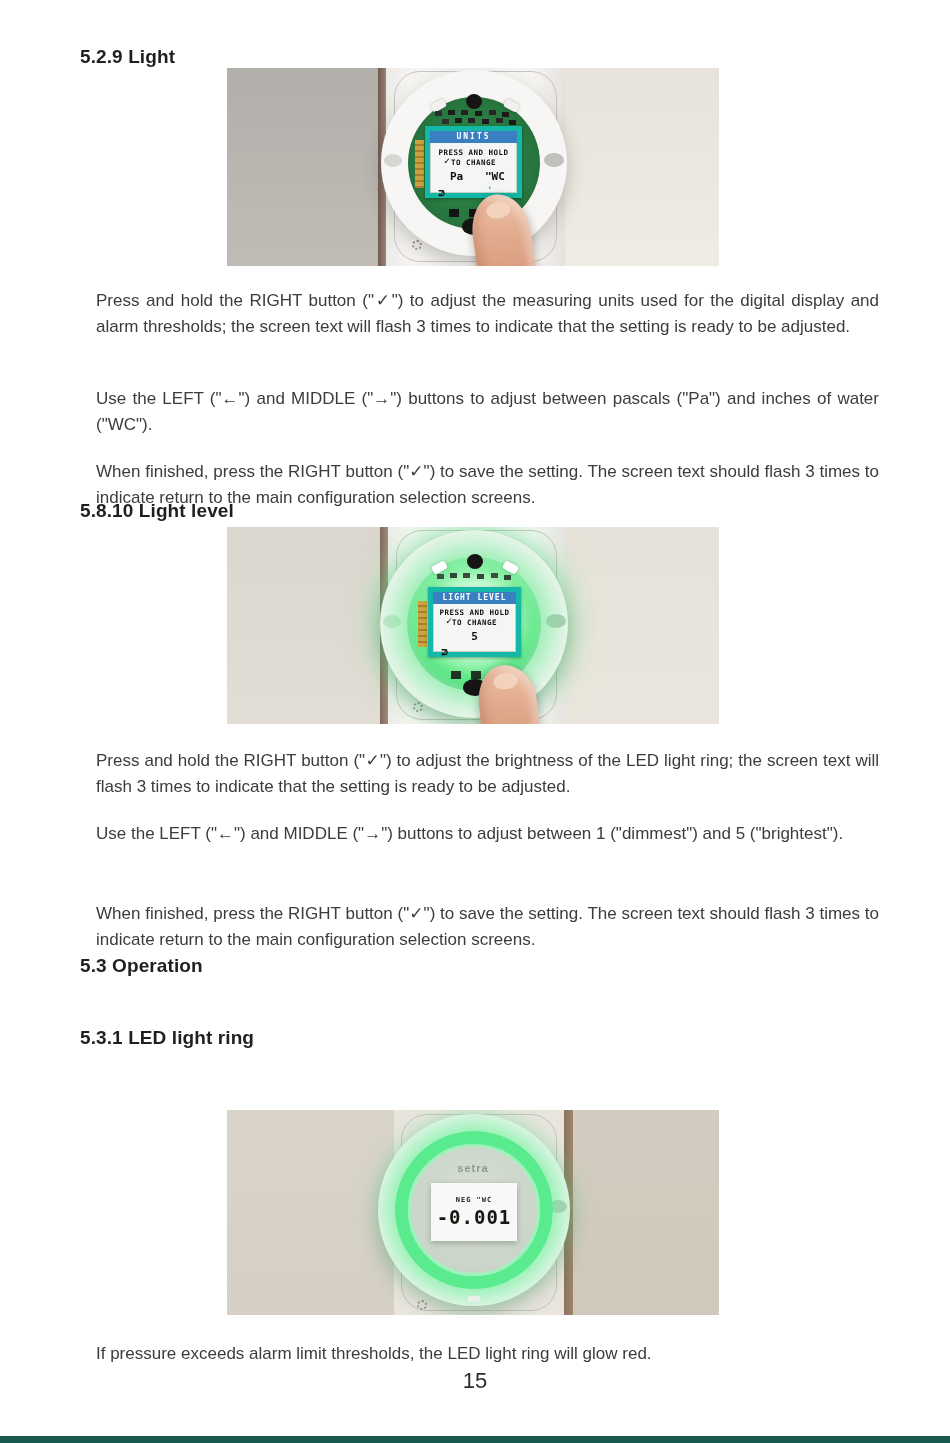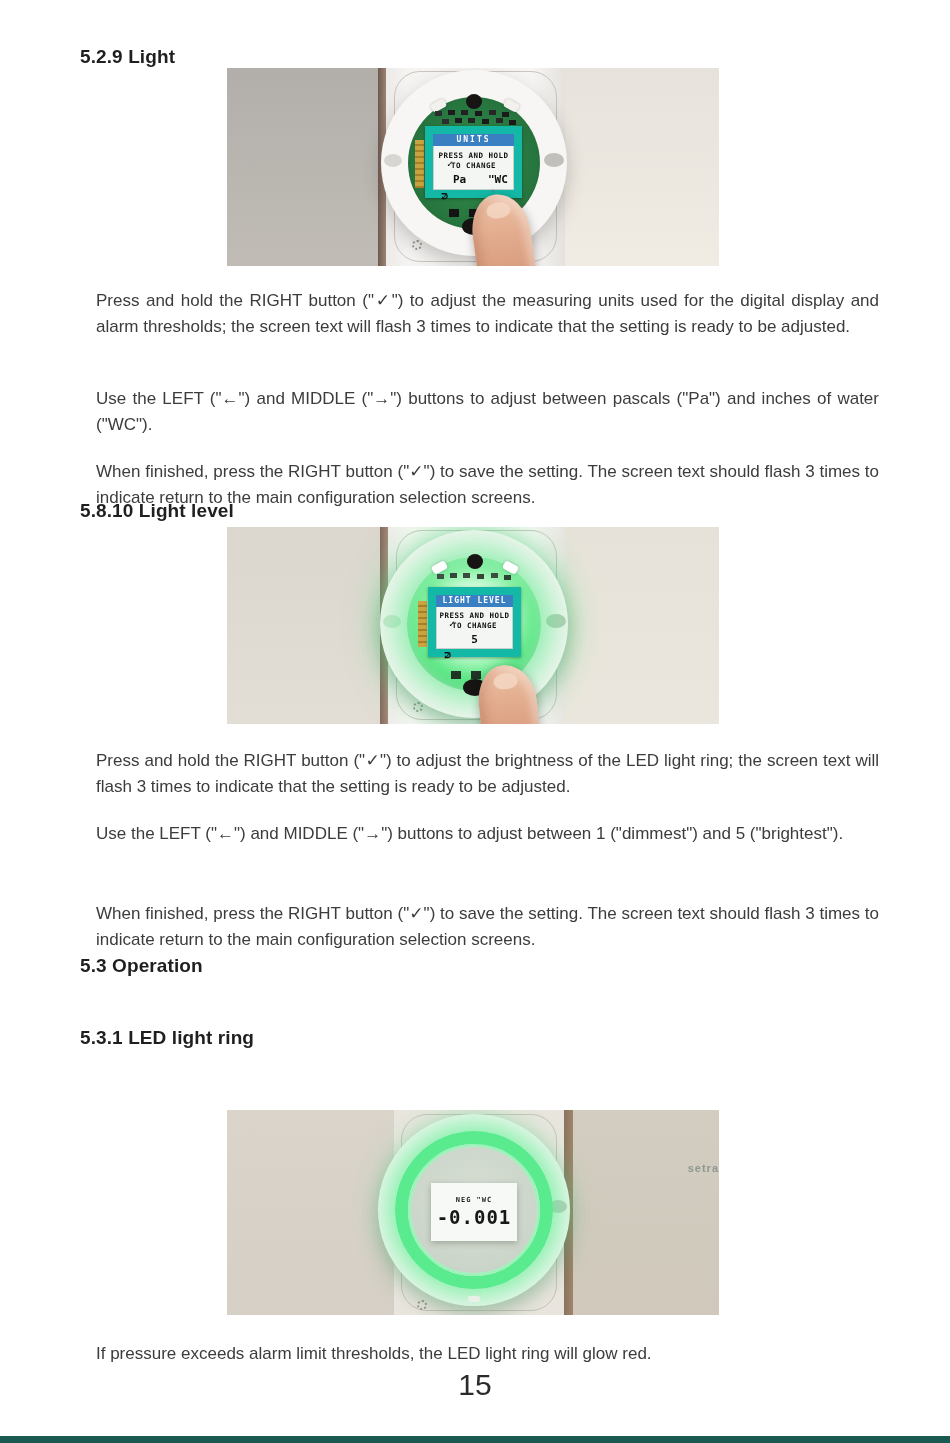--- a/index.html
+++ b/index.html
@@ -1,21 +1,21 @@
 <!DOCTYPE html>
 <html><head>
 <meta charset="utf-8">
 <style>
   html,body{margin:0;padding:0;background:#ffffff;}
   .page{position:relative;width:950px;height:1443px;margin:0 auto;background:#ffffff;overflow:hidden;
         font-family:"Liberation Sans",sans-serif;}
   .h{position:absolute;left:80px;margin:0;font-size:19px;font-weight:bold;color:#1f1f1f;letter-spacing:.1px;}
   .body-p{position:absolute;left:80px;width:783px;margin:16px;font-size:17px;line-height:26px;color:#3c3c3c;
           text-align:justify;}
-  .pagenum{position:absolute;left:0;width:950px;text-align:center;font-size:30px;color:#2b2b2b;}
+  .pagenum{position:absolute;left:0;width:950px;text-align:center;font-size:22px;color:#2b2b2b;}
   .footer-bar{position:absolute;left:0;top:1436px;width:950px;height:7px;background:#19594f;}
 
   
   .photo{position:absolute;left:227px;width:492px;overflow:hidden;background:#e9e5de;}
   .photo *{position:absolute;box-sizing:border-box;}
   .wall,.trim,.plate{top:0;height:100%;}
   
   .ph1 .wall-l{left:0;width:151px;background:linear-gradient(180deg,#b2aeaa,#c0bcb5);}
   .ph1 .trim-l{left:151px;width:8px;background:linear-gradient(90deg,#6f594f,#9b8273);}
   .ph1 .plate{left:159px;width:179px;background:linear-gradient(90deg,#eceae7 0,#f5f4f2 12%,#f6f5f3 82%,#e5e2de 100%);}
@@ -31,21 +31,21 @@
   .ph3 .trim-r{left:337px;width:9px;background:linear-gradient(90deg,#8a7260,#a08569);}
   .ph3 .wall-r{left:346px;width:146px;background:linear-gradient(180deg,#d3cdc1,#cfc8bb);}
 
   .mold{border:1px solid rgba(190,186,178,.8);border-radius:26px;}
   .dotmark{width:10px;height:10px;border:2px dotted #9a968f;border-radius:50%;}
 
   
   .bezel{border-radius:50%;background:#f7f6f4;box-shadow:0 8px 18px rgba(70,66,60,.28);}
   .side-oval{border-radius:50%;}
   .screw{background:#171513;border-radius:50%;}
-  .lcd{background:#f3f6f3;border:8px solid #14b8a6;box-shadow:inset 0 0 0 1px #c9cfc9, 0 1px 3px rgba(0,0,0,.35);}
+  .lcd{background:#f3f6f3;border:5px solid #14b8a6;box-shadow:inset 0 0 0 1px #c9cfc9, 0 1px 3px rgba(0,0,0,.35);}
   .lcd-hdr{left:0;top:0;right:0;height:12px;background:#3a7fc1;color:#ffffff;
            font:bold 8px/12px "DejaVu Sans Mono",monospace;text-align:center;letter-spacing:2px;position:absolute;}
   .scr-line{left:0;right:0;text-align:center;color:#101010;font:bold 7.5px/9px "DejaVu Sans Mono",monospace;letter-spacing:.5px;}
   .scr-check{color:#101010;font:bold 10px/10px "DejaVu Sans Mono",monospace;}
   .scr-big{color:#101010;font:bold 11px/11px "DejaVu Sans Mono",monospace;}
   .scr-bottom{left:8px;right:8px;display:flex;justify-content:space-between;color:#101010;
               font:bold 12px/12px "DejaVu Sans Mono",monospace;}
   .pcb{border-radius:50%;background:radial-gradient(circle,#31904e 0%,#27753f 65%,#1d5e31 100%);}
   .comp{width:7px;height:5px;background:#1c1c1c;
         box-shadow:13px 0 0 #222,27px 1px 0 #1a1a1a,41px 0 0 #262626,-13px 1px 0 #2d2d2d,54px 2px 0 #1a1a1a;}
@@ -56,21 +56,21 @@
           border-radius:46% 54% 8% 8% / 48% 48% 5% 5%;
           box-shadow:inset -6px 4px 8px rgba(255,255,255,.35), inset 6px -2px 10px rgba(150,80,50,.25), 0 2px 10px rgba(0,0,0,.28);}
   .nail{left:50%;top:8px;transform:translateX(-50%);width:24px;height:16px;background:#f4d7c3;
         border-radius:50% 50% 45% 45%;opacity:.85;}
   .glow-face{border-radius:50%;
      background:radial-gradient(circle at 50% 46%,#ecfff0 26%,#9cf4b3 46%,#52e67e 62%,#34d165 74%,#5aeb8c 87%,#86f2aa 100%);
      box-shadow:0 0 36px 10px rgba(86,234,135,.75), inset 0 0 14px 4px rgba(255,255,255,.4);}
   .ring3{border-radius:50%;border:13px solid #5aeb8f;
      box-shadow:0 0 30px 8px rgba(96,238,146,.85), inset 0 0 16px 4px rgba(96,238,146,.9);}
   .face3{border-radius:50%;background:radial-gradient(circle at 50% 42%,#d7dfd5 0%,#ccd5ca 70%,#bfc9be 100%);}
-  .setra-logo{left:0;right:0;text-align:right;color:#8f988f;font:bold 11px "Liberation Sans",sans-serif;letter-spacing:1px;}
+  .setra-logo{left:0;right:0;text-align:center;color:#8f988f;font:bold 11px "Liberation Sans",sans-serif;letter-spacing:1px;}
   .lcd3{background:#f7f9f6;box-shadow:0 2px 6px rgba(60,70,60,.35);}
   .scr3-label{left:0;right:0;text-align:center;color:#20231f;font:bold 7px/8px "DejaVu Sans Mono",monospace;letter-spacing:1px;}
   .scr3-value{left:0;right:0;text-align:center;color:#161815;font:bold 19px/20px "DejaVu Sans Mono",monospace;letter-spacing:1px;}
   .notch{width:12px;height:6px;background:#e9f0e8;border-radius:2px;}
 </style>
 </head>
 <body>
 
 <div class="page">
 

